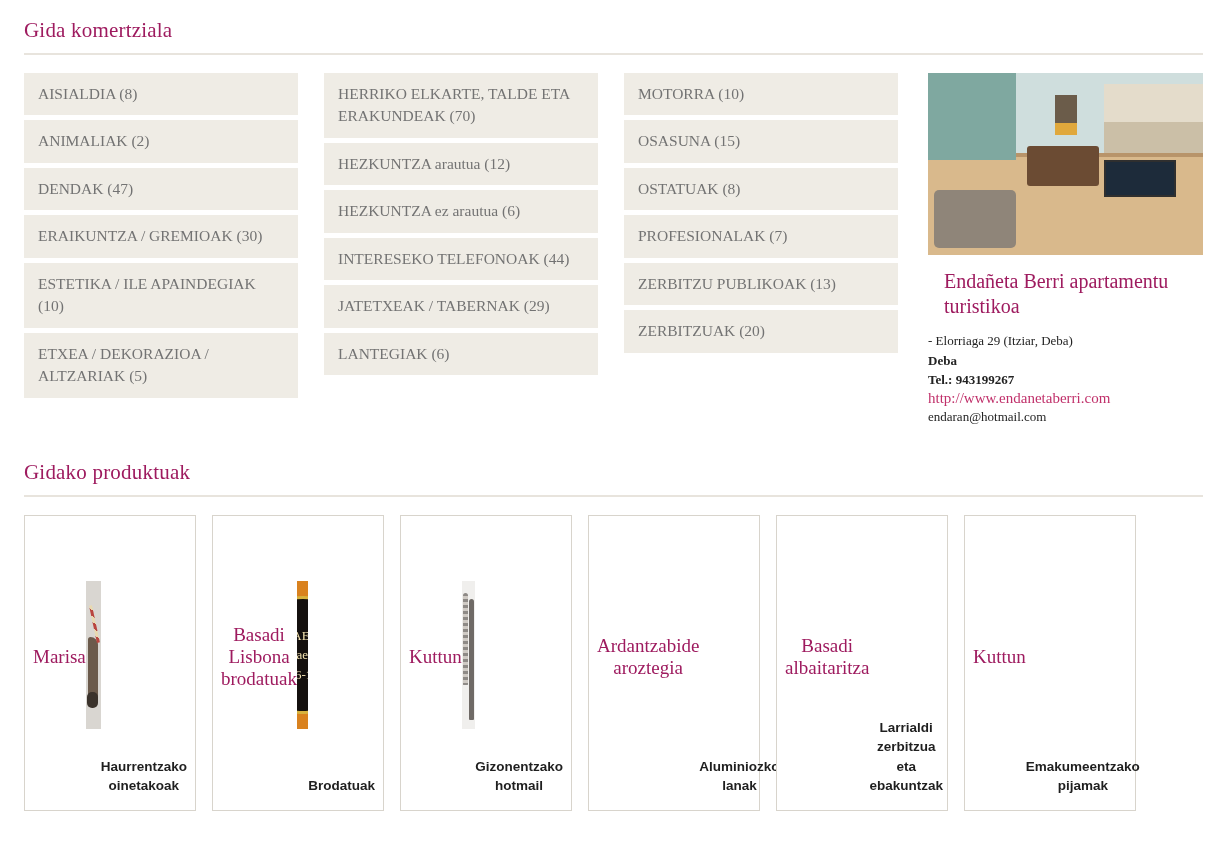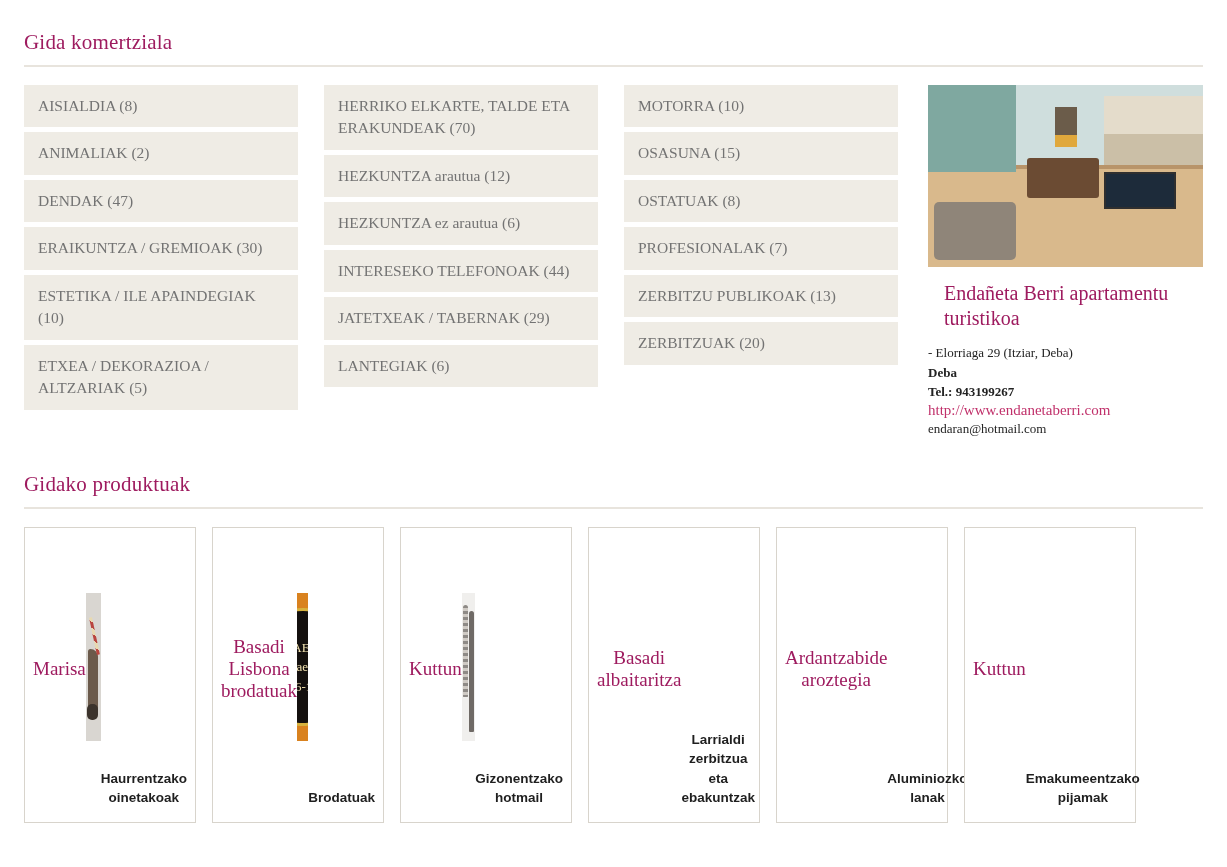--- a/index.html
+++ b/index.html
@@ -9,21 +9,21 @@
     background: #ffffff;
     width: 1227px;
     height: 867px;
     overflow: hidden;
     font-family: "Liberation Serif", serif;
   }
   .page {
     position: relative;
     width: 1227px;
     height: 867px;
-    padding: 16px 24px;
+    padding: 4px 24px;
   }
   .section-title {
     font-family: "Liberation Serif", serif;
     font-size: 21px;
     color: #9e1b5f;
     font-weight: normal;
     margin: 0;
     padding: 14px 0 10px 0;
     letter-spacing: 0.2px;
   }
@@ -341,46 +341,46 @@
       <div class="prod-img">
         <div class="img-pj">
             <div class="top"></div>
             <div class="bottom"></div>
           </div>
       </div>
       <div class="prod-name">Gizonentzako hotmail</div>
     </div>
 
     <div class="prod-card">
+      <div class="prod-shop">Ardantzabide aroztegia</div>
+      <div class="prod-img">
+        <div class="img-alu">
+            <div class="panel p1"></div>
+            <div class="panel p2"></div>
+            <div class="panel p3"></div>
+            <div class="panel p4"></div>
+          </div>
+      </div>
+      <div class="prod-name">Aluminiozko lanak</div>
+    </div>
+
+    <div class="prod-card">
       <div class="prod-shop">Basadi albaitaritza</div>
       <div class="prod-img">
         <div class="img-vet">
             <div class="shelf"></div>
             <div class="table"></div>
             <div class="surgeon"></div>
             <div class="cap"></div>
           </div>
       </div>
       <div class="prod-name">Larrialdi zerbitzua eta ebakuntzak</div>
     </div>
 
     <div class="prod-card">
-      <div class="prod-shop">Ardantzabide aroztegia</div>
-      <div class="prod-img">
-        <div class="img-alu">
-            <div class="panel p1"></div>
-            <div class="panel p2"></div>
-            <div class="panel p3"></div>
-            <div class="panel p4"></div>
-          </div>
-      </div>
-      <div class="prod-name">Aluminiozko lanak</div>
-    </div>
-
-    <div class="prod-card">
       <div class="prod-shop">Kuttun</div>
       <div class="prod-img">
         <div class="img-wom">
             <div class="head"></div>
             <div class="shirt"></div>
             <div class="pants"></div>
           </div>
       </div>
       <div class="prod-name">Emakumeentzako pijamak</div>
     </div>

